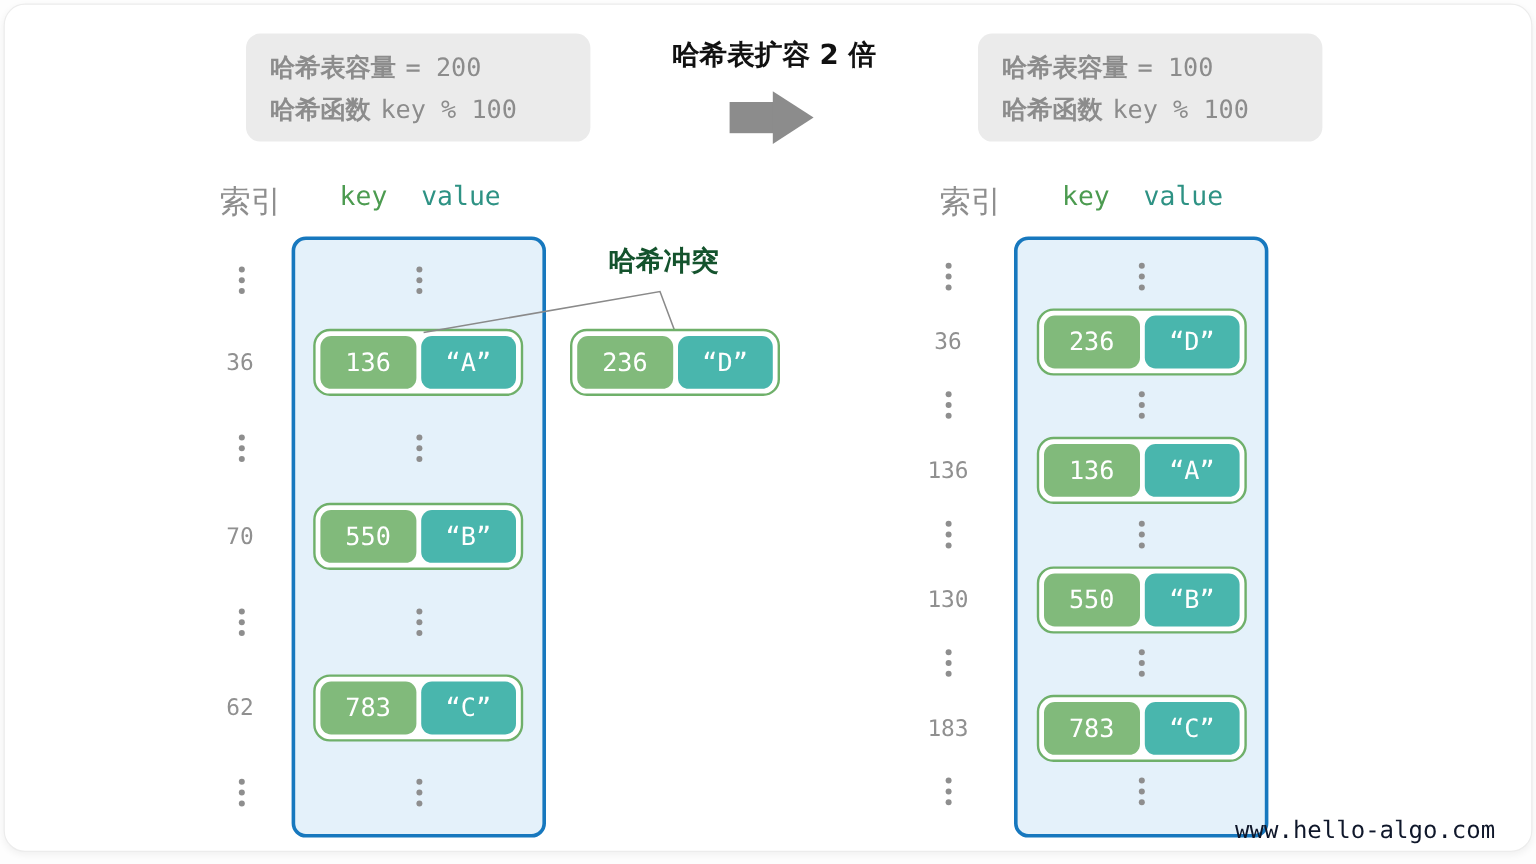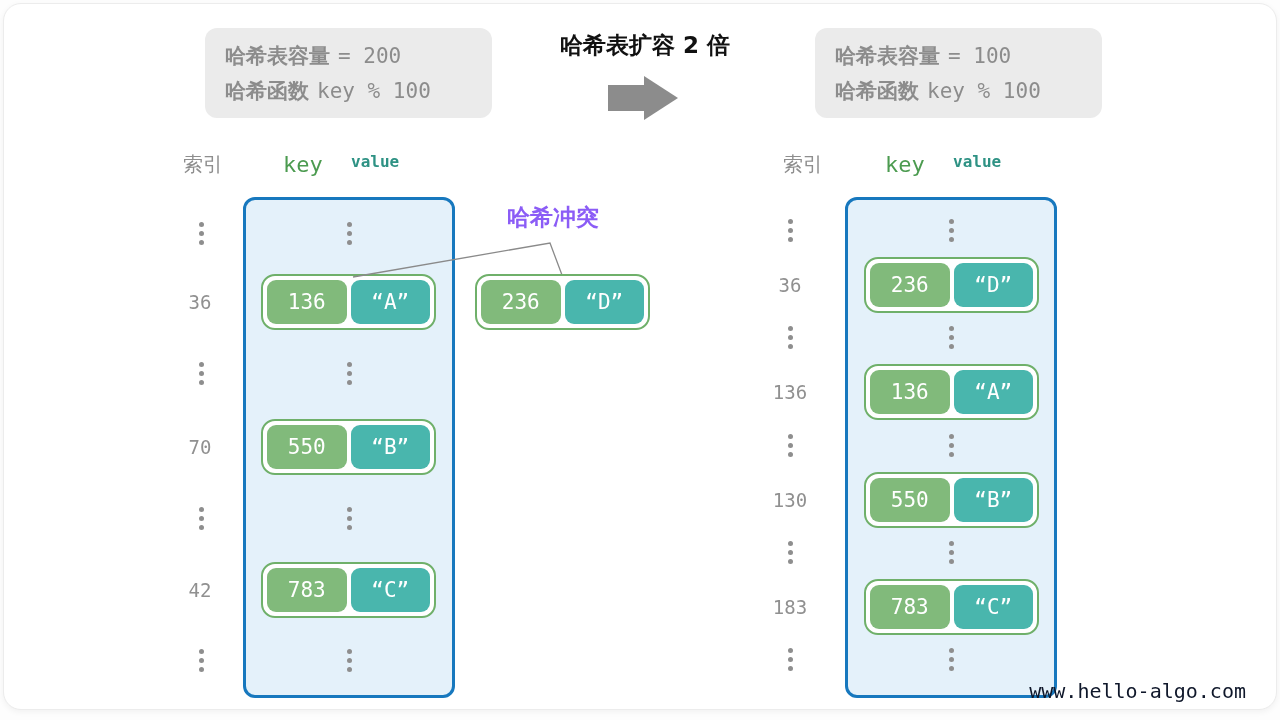--- a/index.html
+++ b/index.html
@@ -17,41 +17,41 @@
   .info-line .mono{margin-left:8px;}
   .title{position:absolute;left:520px;top:30px;width:250px;text-align:center;
          font-size:23px;font-weight:bold;color:#111;}
   
   .arrow{position:absolute;left:608px;top:76px;width:70px;height:44px;}
   .arrow .shaft{position:absolute;left:0;top:9px;width:38px;height:26px;background:#8c8c8c;}
   .arrow .head{position:absolute;left:36px;top:0;width:0;height:0;
                border-top:22px solid transparent;border-bottom:22px solid transparent;
                border-left:34px solid #8c8c8c;}
   
-  .hdr-idx{position:absolute;font-size:20px;color:#8e8e8e;}
+  .hdr-idx{position:absolute;font-size:26px;color:#8e8e8e;}
   .hdr-key{position:absolute;font-family:"DejaVu Sans Mono",monospace;font-size:22px;color:#4c9b50;}
-  .hdr-val{position:absolute;font-family:"DejaVu Sans Mono",monospace;font-size:16px;color:#2e9284;font-weight:bold;}
+  .hdr-val{position:absolute;font-family:"DejaVu Sans Mono",monospace;font-size:22px;color:#2e9284;}
   
   .bucket{position:absolute;width:212px;height:501px;background:#e4f1fa;
           border:3px solid #1778be;border-radius:12px;box-sizing:border-box;}
   
   .vdots{position:absolute;width:12px;display:flex;flex-direction:column;align-items:center;gap:4px;}
   .vdots i{display:block;width:5px;height:5px;border-radius:50%;background:#8e8e8e;}
   
   .idx{position:absolute;width:80px;text-align:center;font-family:"DejaVu Sans Mono",monospace;
        font-size:19px;color:#909090;line-height:26px;}
   
   .pair{position:absolute;width:175px;height:56px;background:#fff;border:2px solid #6fb06a;
         border-radius:14px;box-sizing:border-box;display:flex;gap:4px;padding:4px;}
   .pair .k,.pair .v{flex:1;border-radius:9px;display:flex;align-items:center;justify-content:center;
         color:#fff;font-family:"DejaVu Sans Mono",monospace;font-size:21px;}
   .pair .k{background:#81ba7b;}
   .pair .v{background:#49b6ad;}
   .collision-label{position:absolute;left:478px;top:202px;width:150px;text-align:center;
-        font-size:23px;font-weight:bold;color:#8b5cf6;font-family:Liberation Mono, monospace;}
+        font-size:23px;font-weight:bold;color:#14532d;font-family:Liberation Mono, monospace;}
   .lines{position:absolute;left:0;top:0;pointer-events:none;}
   .watermark{position:absolute;right:34px;top:679px;font-family:"DejaVu Sans Mono",monospace;
         font-size:20px;color:#0f172a;}
 </style>
 </head>
 <body>
 
 <div class="stage">
   <div class="card"></div>
 
@@ -99,21 +99,21 @@
       <i></i>
       <i></i>
       <i></i>
     </div>
   <div class="idx" style="left:160px;top:434px;">70</div>
   <div class="vdots" style="left:195px;top:507px;">
       <i></i>
       <i></i>
       <i></i>
     </div>
-  <div class="idx" style="left:160px;top:577px;">42</div>
+  <div class="idx" style="left:160px;top:577px;">62</div>
   <div class="vdots" style="left:195px;top:649px;">
       <i></i>
       <i></i>
       <i></i>
     </div>
 
   <div class="vdots" style="left:343px;top:222px;">
       <i></i>
       <i></i>
       <i></i>

